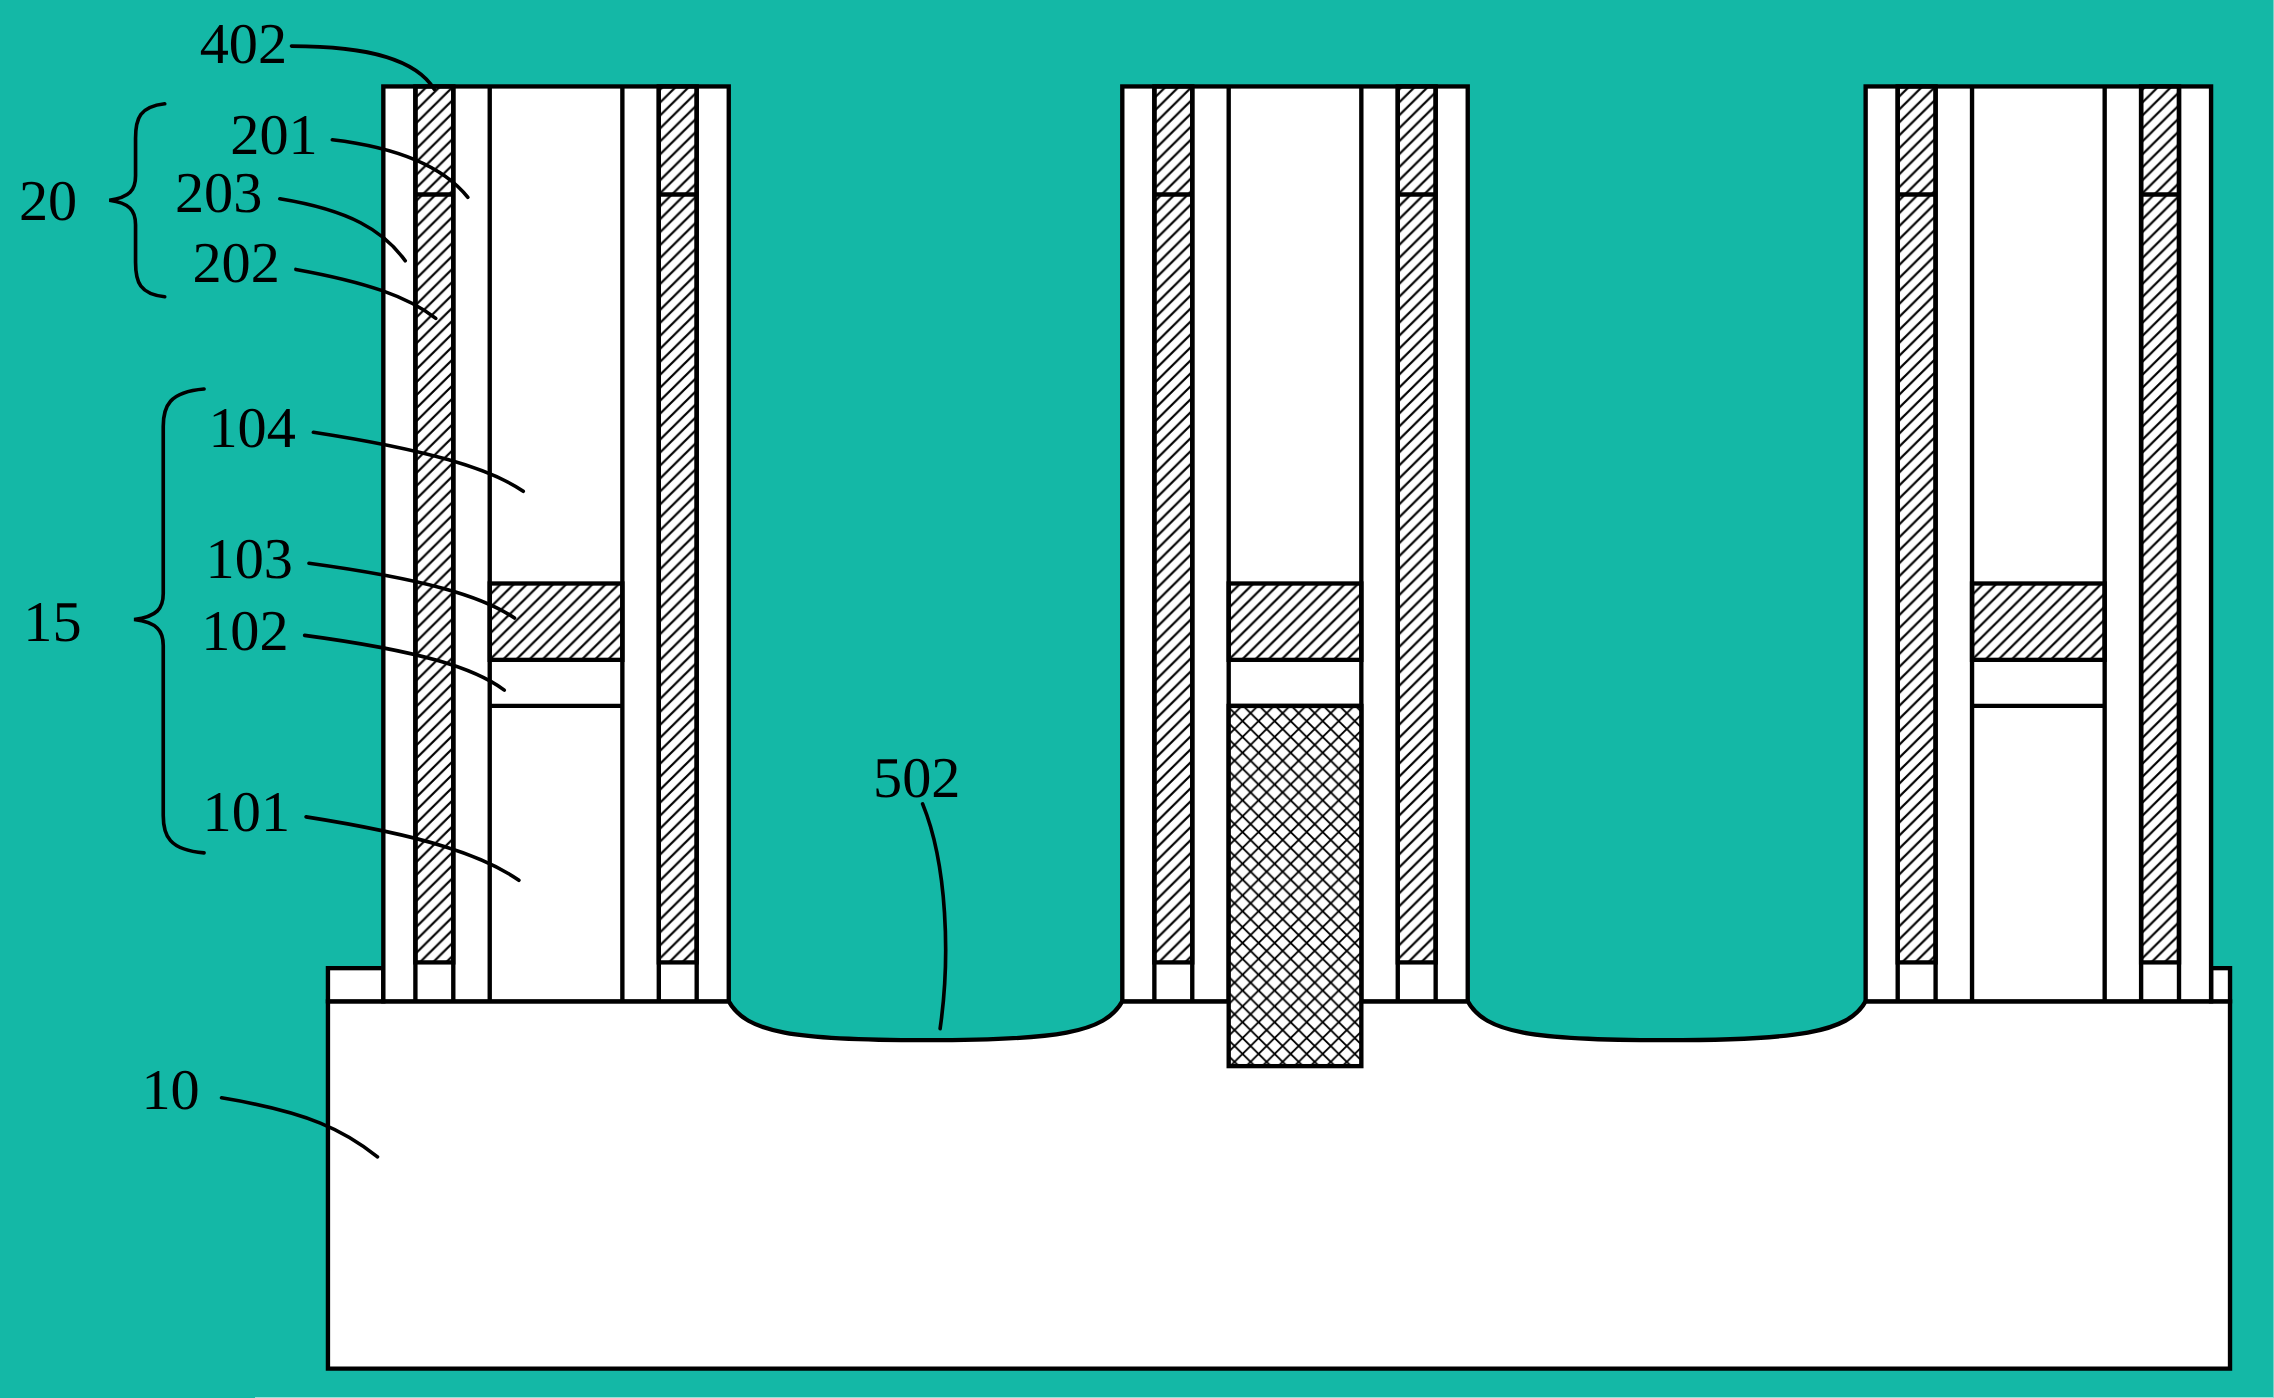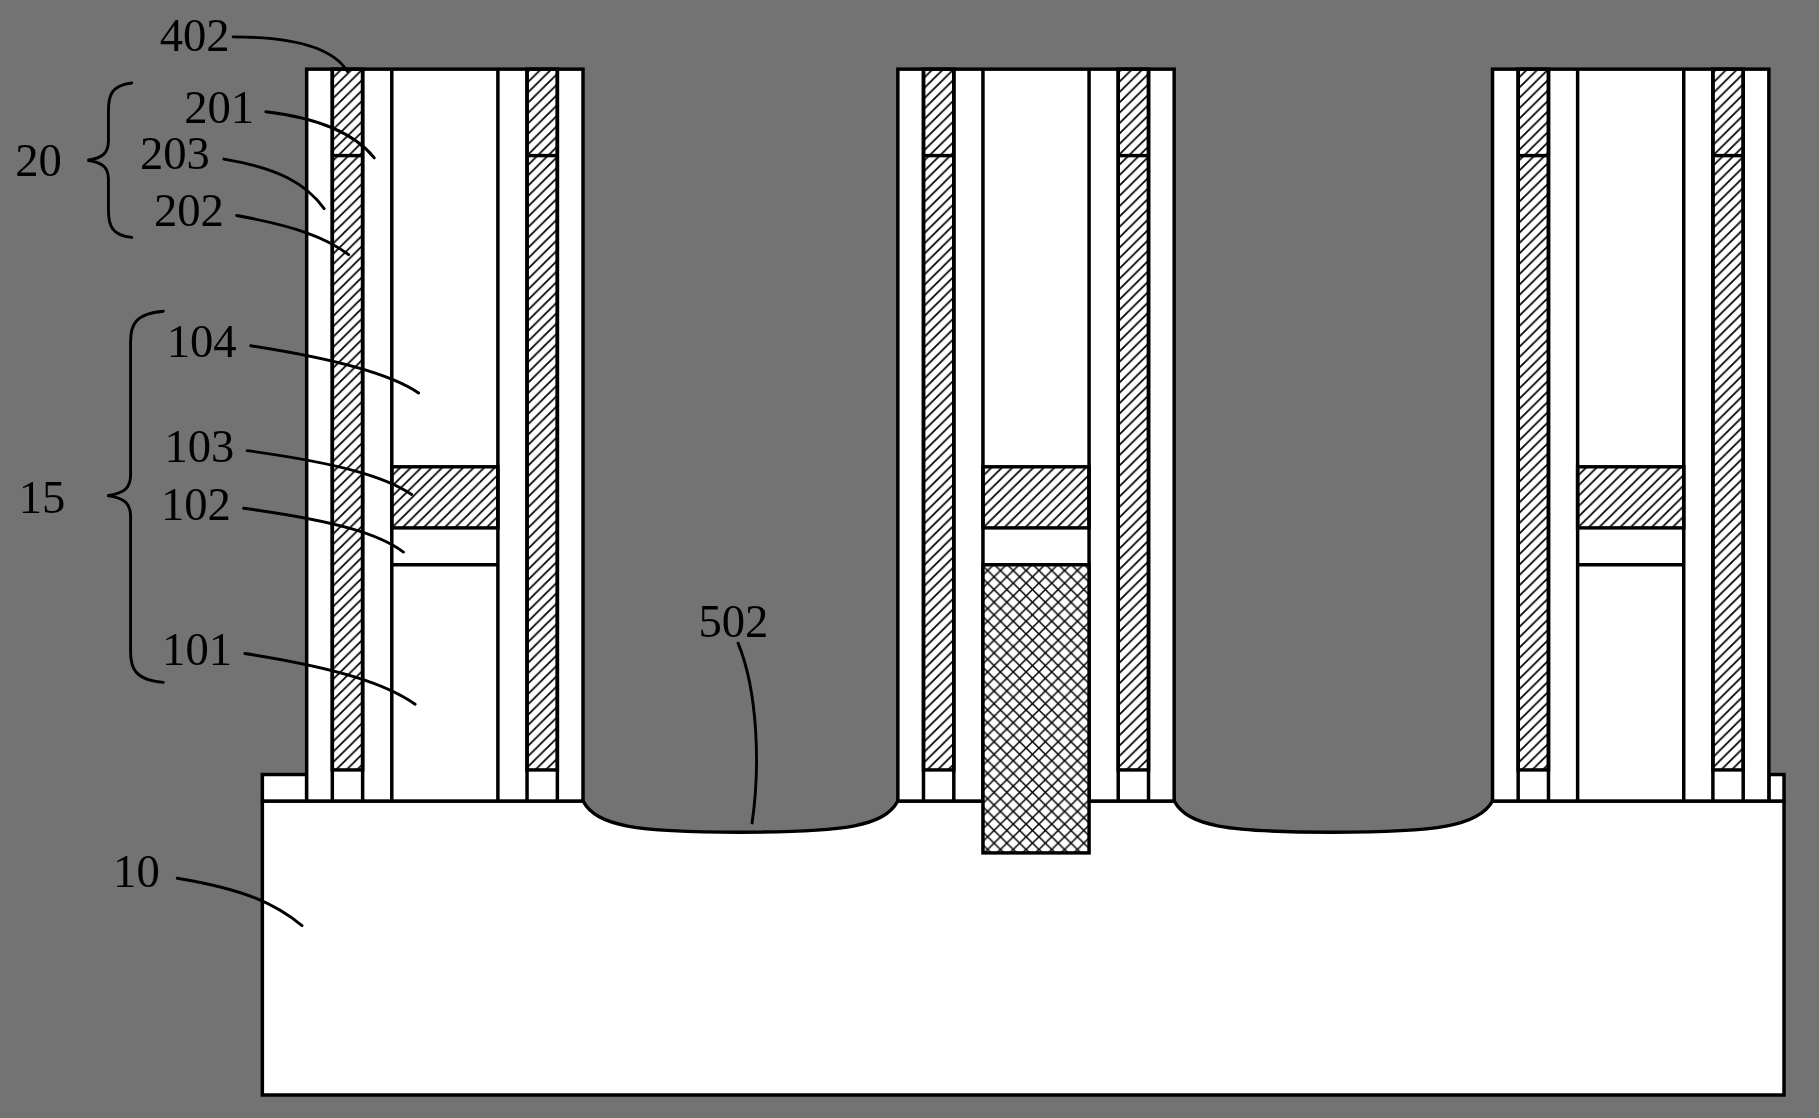--- a/index.html
+++ b/index.html
@@ -1,16 +1,16 @@
 <!DOCTYPE html>
 <html><head>
 <meta charset="utf-8">
 <style>
   html,body{margin:0;padding:0;background:#ffffff;}
-  .canvas{width:1819px;height:1118px;background:#737373;overflow:hidden;}
+  .canvas{width:1819px;height:1118px;background:#14b8a6;overflow:hidden;}
   svg{display:block;}
   .ln{stroke:#000;stroke-width:3;fill:none;}
   .fw{fill:#fff;stroke:#000;stroke-width:3;}
   .leader{fill:none;stroke:#000;stroke-width:2.5;stroke-linecap:round;}
   .brace{fill:none;stroke:#000;stroke-width:2.5;stroke-linecap:round;}
   .lbl{font-family:"Liberation Serif", serif;font-size:40px;fill:#000;}
 </style>
 </head>
 <body>
 

